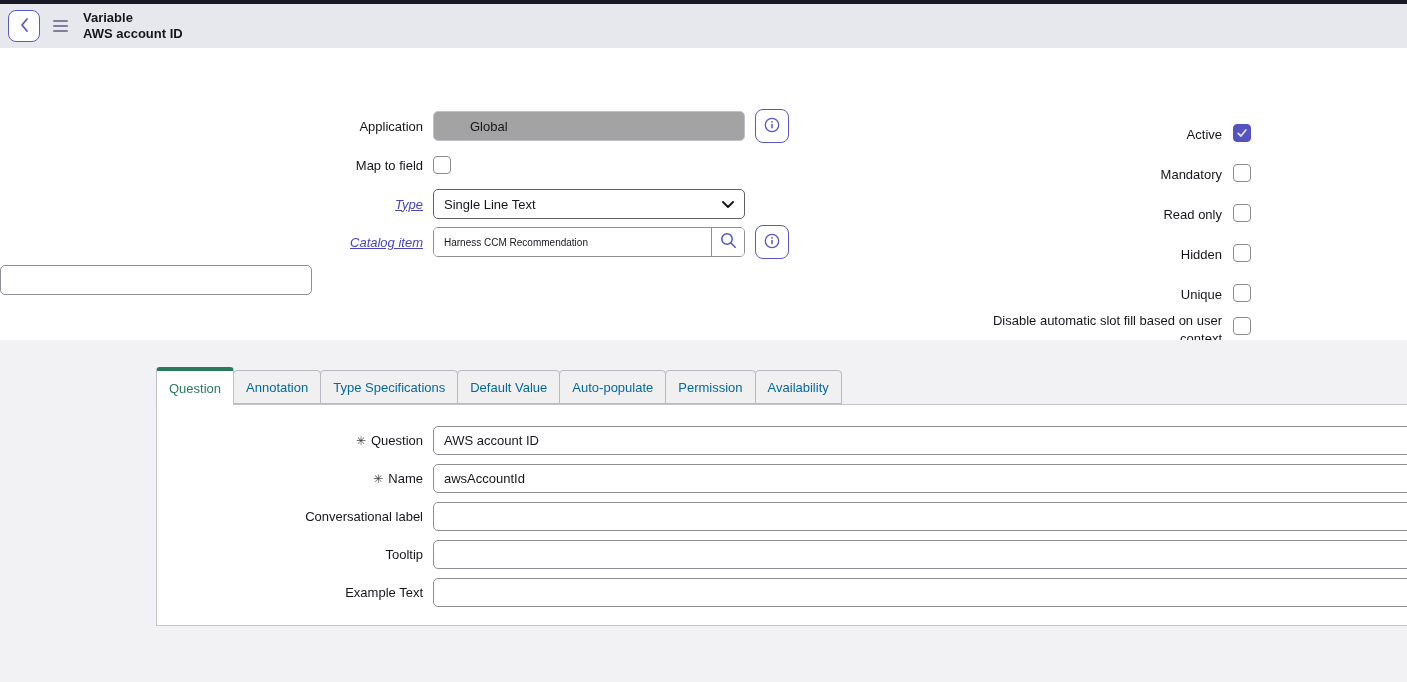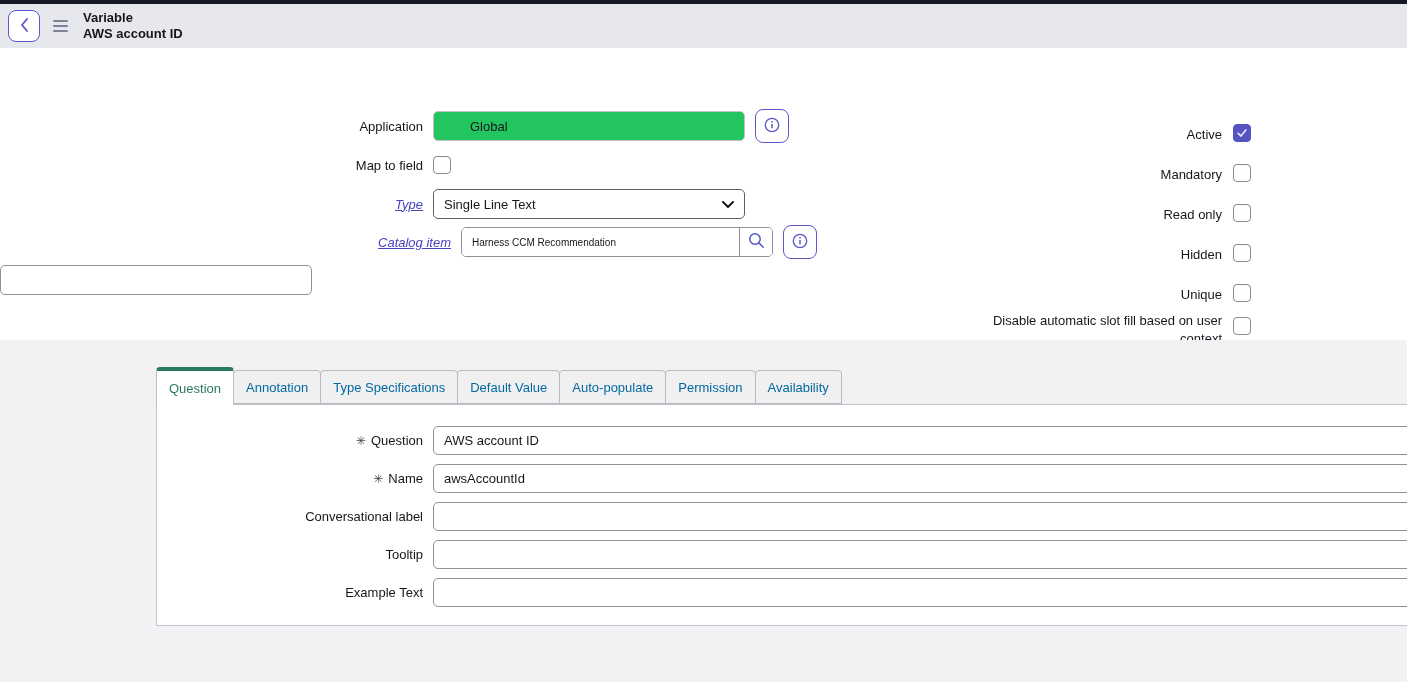--- a/index.html
+++ b/index.html
@@ -32,21 +32,21 @@
   .frow { position: absolute; left: 0; display: flex; align-items: center; height: 30px; }
   .flabel { width: 423px; text-align: right; margin-right: 10px; color: #16171d; }
   .flabel.link { color: #4744c0; text-decoration: underline; cursor: pointer; font-style: italic; }
 
   .inp {
     height: 30px; border: 1px solid #8f8f9b; border-radius: 5px;
     padding: 0 10px; font-family: "Liberation Sans", sans-serif;
     font-size: 13px; color: #16171d; background: #fff; outline: none;
   }
   .inp.w { width: 312px; }
-  .inp.readonly { background: #22c55e; border-color: #c2c2ca; padding-left: 36px; }
+  .inp.readonly { background: #a3a3a3; border-color: #c2c2ca; padding-left: 36px; }
 
   .selectbox {
     width: 312px; height: 30px; border: 1px solid #5f5f66; border-radius: 5px;
     background: #fff; display: flex; align-items: center; padding: 0 10px;
     cursor: pointer;
   }
   .selectbox .sel-text { flex: 1; }
 
   .ref-wrap {
     width: 312px; height: 30px; border: 1px solid #8f8f9b; border-radius: 5px;
@@ -159,21 +159,21 @@
     <div class="selectbox">
       <span class="sel-text">Single Line Text</span>
       <span>
         <svg width="12" height="8" viewBox="0 0 12 8">
             <polyline points="1,1 6,6 11,1" fill="none" stroke="#1b1b20" stroke-width="2" stroke-linecap="round" stroke-linejoin="round"></polyline>
           </svg>
       </span>
     </div>
   </div>
 
-  <div class="frow" style="top:179px;margin-left:28px;">
+  <div class="frow" style="top:179px;">
     <div class="flabel link">Catalog item</div>
     <div class="ref-wrap">
       <input value="Harness CCM Recommendation" style="">
       <div class="ref-search">
         <span>
           <svg width="17" height="17" viewBox="0 0 17 17">
               <circle cx="7" cy="7" r="5.2" fill="none" stroke="#4d55c4" stroke-width="1.5"></circle>
               <line x1="11" y1="11" x2="15.2" y2="15.2" stroke="#4d55c4" stroke-width="1.5" stroke-linecap="round"></line>
             </svg>
         </span>

